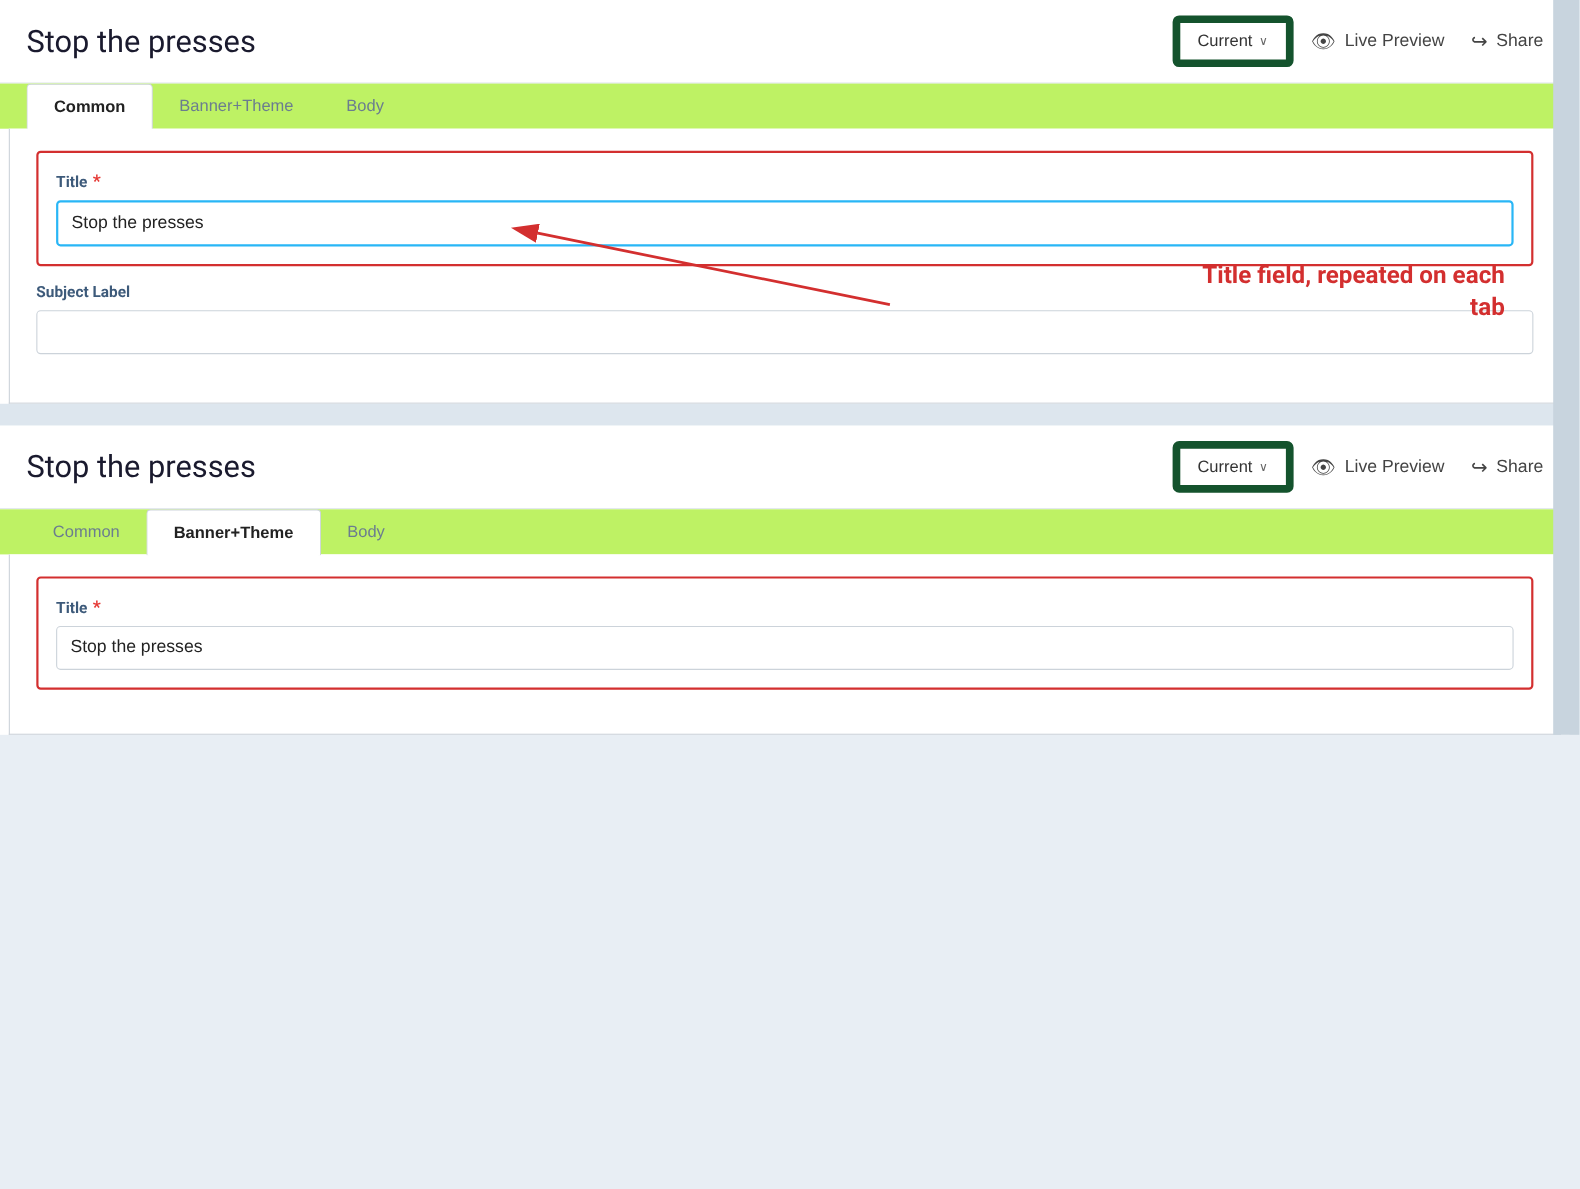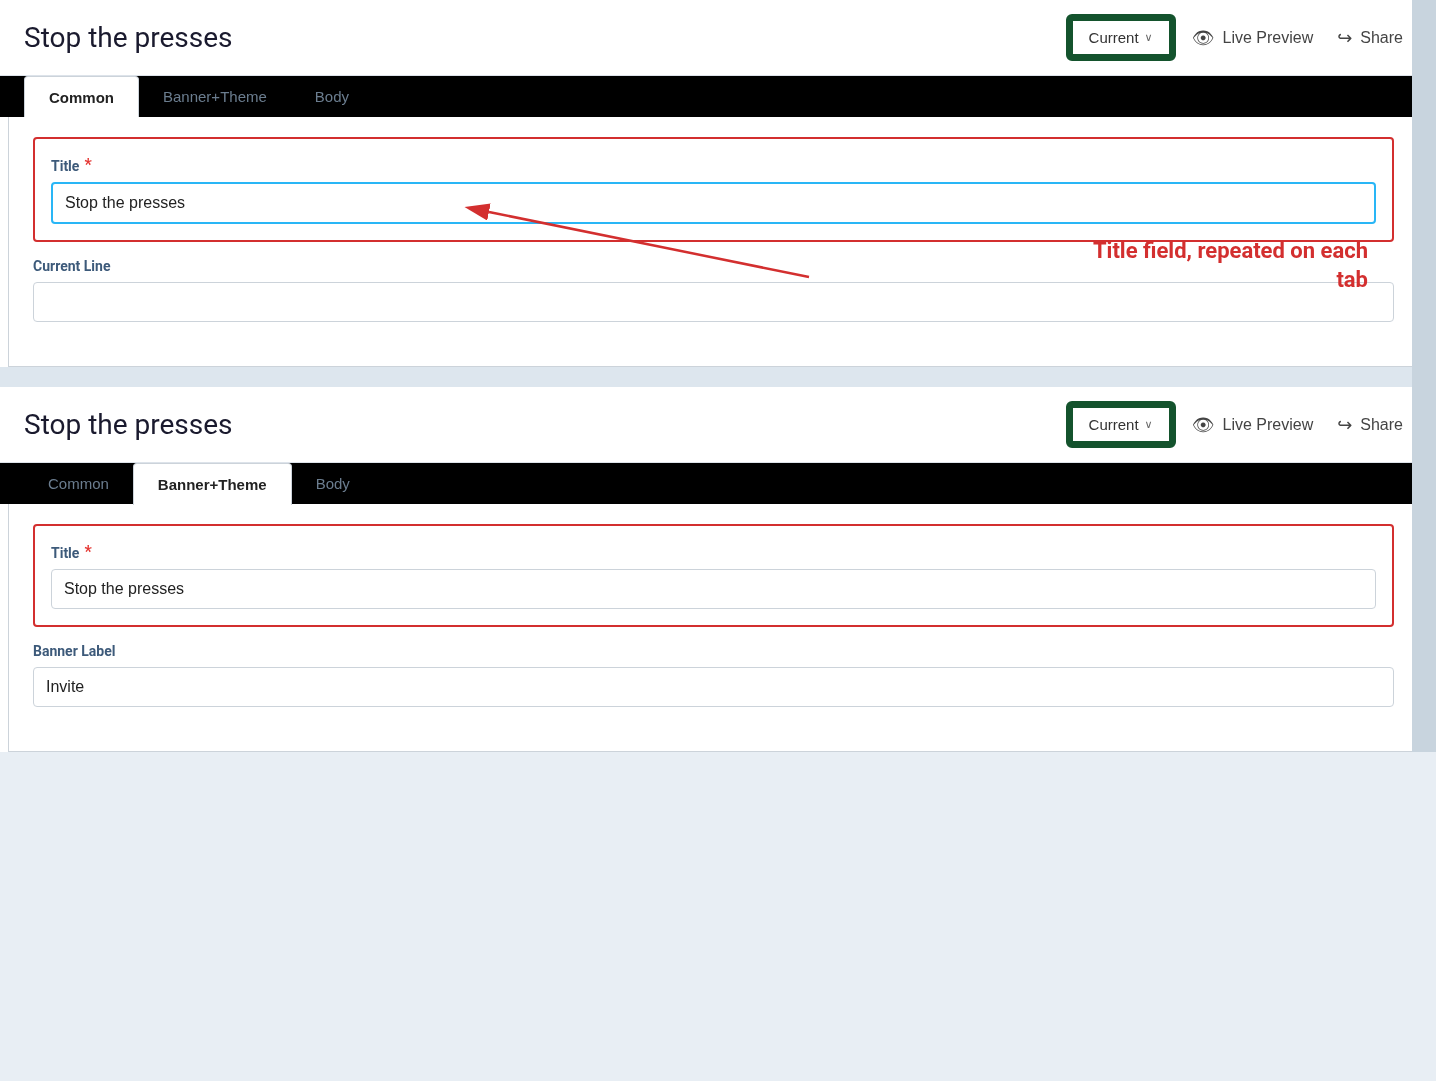--- a/index.html
+++ b/index.html
@@ -77,21 +77,21 @@
       cursor: pointer;
       background: none;
       border: none;
     }
 
     
     .tabs-bar {
       display: flex;
       align-items: flex-start;
       padding: 0 24px;
-      background: #000000;
+      background: #bef264;
       border-bottom: none;
     }
 
     .tab {
       padding: 12px 24px;
       font-size: 15px;
       color: #6b7d8f;
       cursor: pointer;
       border: none;
       background: none;
@@ -219,21 +219,21 @@
         <div class="title-section-highlight">
           <div class="field-label">
             <span>Title</span>
             <span class="required">*</span>
           </div>
           <input class="field-input focused" type="text" value="Stop the presses" style="">
         </div>
 
         <div class="field-group">
           <div class="field-label">
-            <span>Current Line</span>
+            <span>Subject Label</span>
           </div>
           <input class="field-input" type="text" value="" style="">
         </div>
 
         <div style="position:absolute; right:50px; top:120px; color:#d32f2f; font-size:22px; font-weight:700; max-width:280px; line-height:1.3; z-index:10;text-align:right;">
           <span>Title field, repeated on each tab</span>
         </div>
 
         <svg style="position:absolute;top:0;left:0;width:100%;height:250px;pointer-events:none;z-index:5;">
 
@@ -284,25 +284,19 @@
       <div style="padding: 20px 24px 24px 24px; background:#fff; border-left:1px solid #ccd3da; border-right:1px solid #ccd3da; border-bottom:1px solid #ccd3da; margin: 0 8px 0 8px;">
 
         <div class="title-section-highlight">
           <div class="field-label">
             <span>Title</span>
             <span class="required">*</span>
           </div>
           <input class="field-input" type="text" value="Stop the presses" style="">
         </div>
 
-        <div class="field-group">
-          <div class="field-label">
-            <span>Banner Label</span>
-          </div>
-          <input class="field-input" type="text" value="Invite" style="">
-        </div>
       </div>
     </div>
 
   </div>
 
   <div class="right-sidebar"></div>
 </div>
 
 </body></html>

